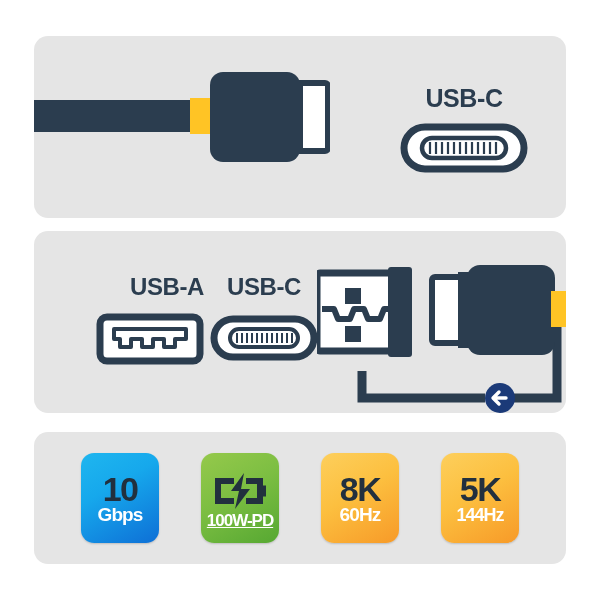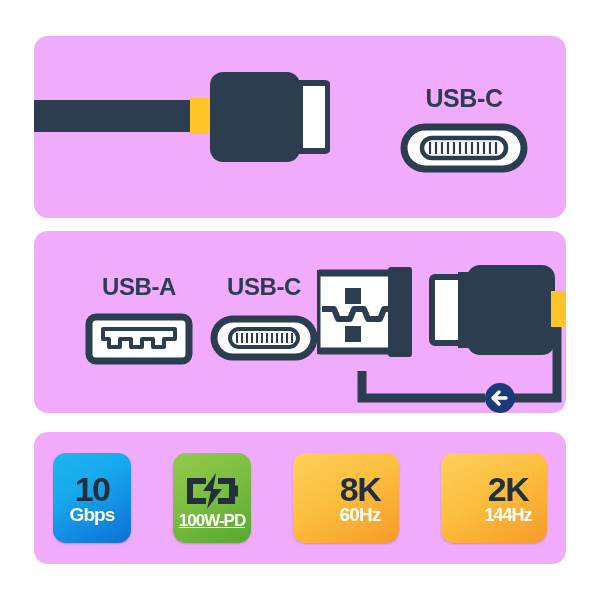--- a/index.html
+++ b/index.html
@@ -18,21 +18,21 @@
   #stage {
     position: relative;
     width: 600px;
     height: 600px;
     background: #ffffff;
   }
 
   
   .panel {
     position: absolute;
-    background: #f0abfc;
+    background: #e5e5e5;
     border-radius: 14px;
     overflow: hidden;
   }
   #panel-connector-usbc {
     left: 34px;  top: 36px;  width: 532px; height: 182px;
   }
   #panel-ports-usba-usbc {
     left: 34px;  top: 231px; width: 532px; height: 182px;
   }
   #panel-specs {
@@ -91,21 +91,21 @@
   .badge-icon {
     margin-top: 4px;
     margin-bottom: 1px;
     height: 40px;
     display: flex;
     align-items: center;
     justify-content: center;
   }
   .badge-blue   { background: linear-gradient(150deg, #1fb6ef 0%, #16a8ec 38%, #0e6fd6 100%); }
   .badge-green  { background: linear-gradient(150deg, #95c94b 0%, #7cbe42 45%, #56a832 100%); }
-  .badge-orange { background: linear-gradient(150deg, #fdcf5c 0%, #fcbf3f 45%, #f79a28 100%); padding-left: 28px; }
+  .badge-orange { background: linear-gradient(150deg, #fdcf5c 0%, #fcbf3f 45%, #f79a28 100%); }
 </style>
 </head>
 <body>
 
 <div id="stage">
 
   <div class="panel" id="panel-connector-usbc">
 
     <svg class="abs" style="left:-34px; top:0px;" width="330" height="182" viewBox="0 0 330 182">
 
@@ -137,21 +137,21 @@
           <line x1="84" y1="19" x2="84" y2="31"></line>
           <line x1="90" y1="19" x2="90" y2="31"></line>
           <line x1="96" y1="19" x2="96" y2="31"></line>
         </g>
       </svg>
     </div>
   </div>
 
   <div class="panel" id="panel-ports-usba-usbc">
 
-    <div class="port-group" style="left:40px; top:44px; width:130px;">
+    <div class="port-group" style="left:40px; top:44px; width:130px;text-align:right;">
       <div class="port-label" style="font-size:24px;">USB-A</div>
       <svg style="margin-top:14px;" width="108" height="52" viewBox="0 0 108 52">
         <rect x="4" y="4" width="100" height="44" rx="7" fill="#ffffff" stroke="#2b3d4f" stroke-width="7"></rect>
         <path d="M18,16 H90 V26 H79 V34 H68 V26 H57 V34 H46 V26 H35 V34 H24 V26 H18 Z" fill="#ffffff" stroke="#2b3d4f" stroke-width="4" stroke-linejoin="round"></path>
       </svg>
     </div>
 
     <div class="port-group" style="left:160px; top:44px; width:140px;">
       <div class="port-label" style="font-size:24px;">USB-C</div>
       <svg style="margin-top:14px;" width="108" height="50" viewBox="0 0 108 50">
@@ -221,20 +221,20 @@
         </div>
         <div class="badge-small" style="font-size:17px; letter-spacing:-1px;text-decoration:underline;">100W-PD</div>
       </div>
 
       <div class="badge badge-orange">
         <div class="badge-big">8K</div>
         <div class="badge-small">60Hz</div>
       </div>
 
       <div class="badge badge-orange">
-        <div class="badge-big">2K</div>
+        <div class="badge-big">5K</div>
         <div class="badge-small" style="font-size:18px; letter-spacing:-1px;">144Hz</div>
       </div>
 
     </div>
   </div>
 
 </div>
 
 </body></html>

